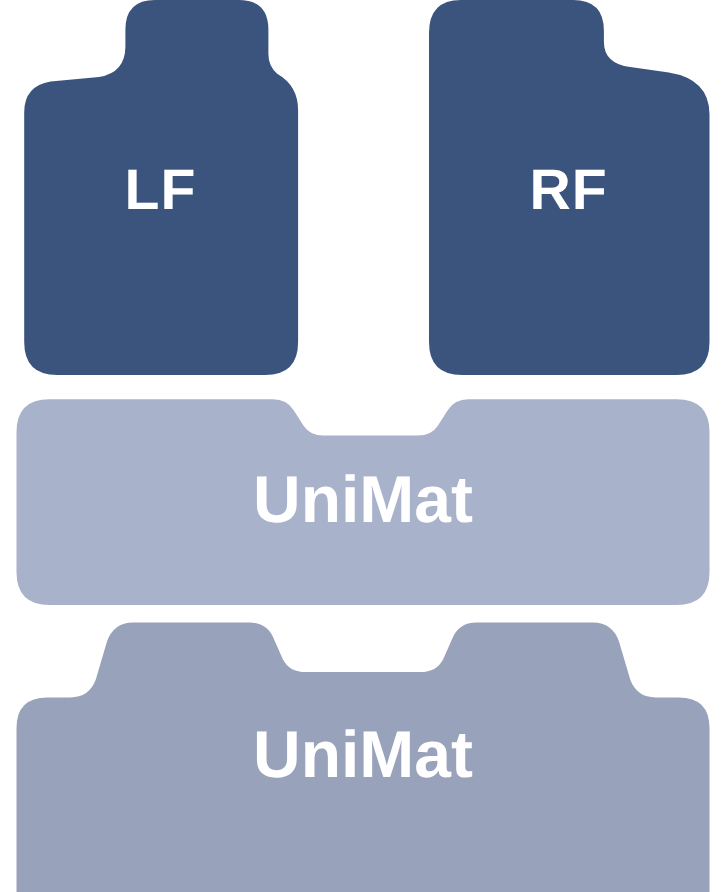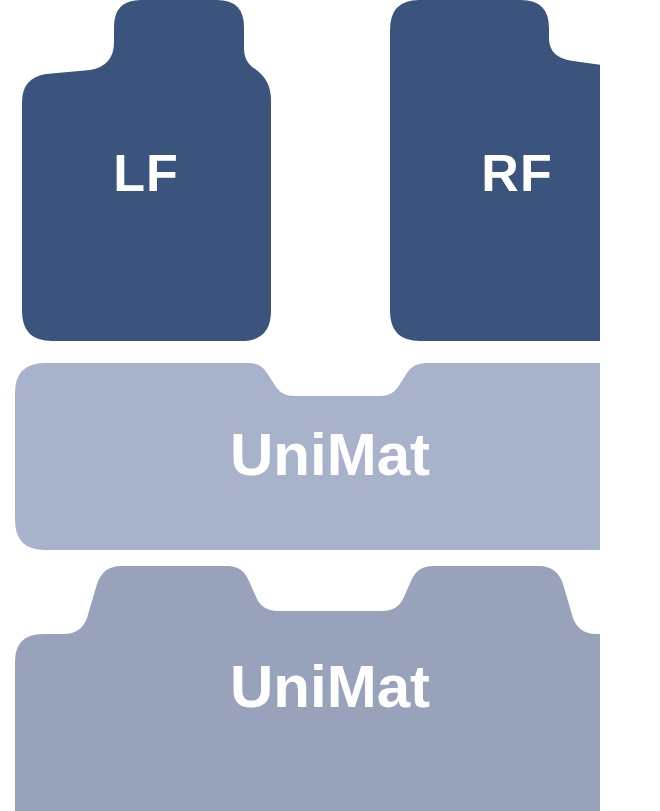--- a/index.html
+++ b/index.html
@@ -1,21 +1,21 @@
 <!DOCTYPE html>
 <html><head>
 <meta charset="utf-8">
 <style>
   html, body {
     margin: 0;
     padding: 0;
     background: #ffffff;
   }
   .stage {
-    width: 600px;
+    width: 660px;
     height: 811px;
     position: relative;
     background: #ffffff;
     overflow: hidden;
   }
   svg {
     display: block;
   }
   text.mat-label {
     font-family: "Liberation Sans", sans-serif;

